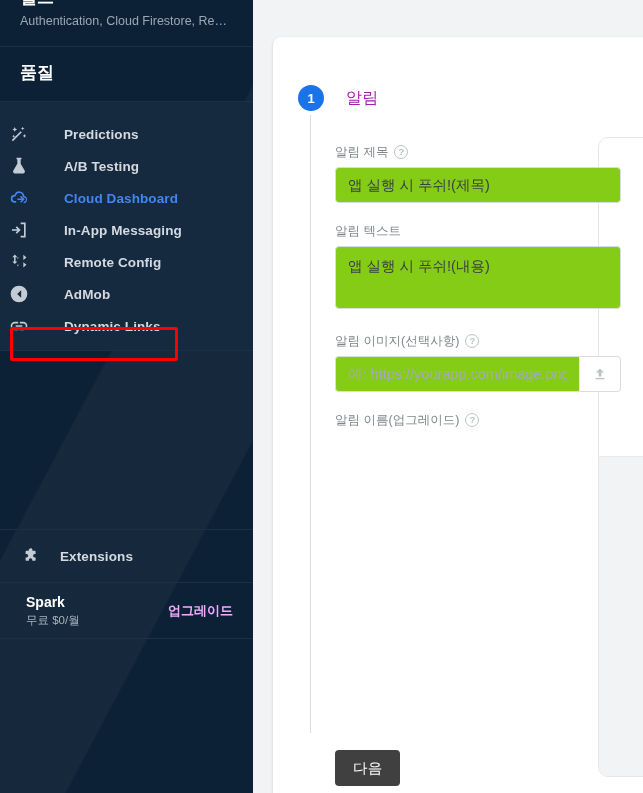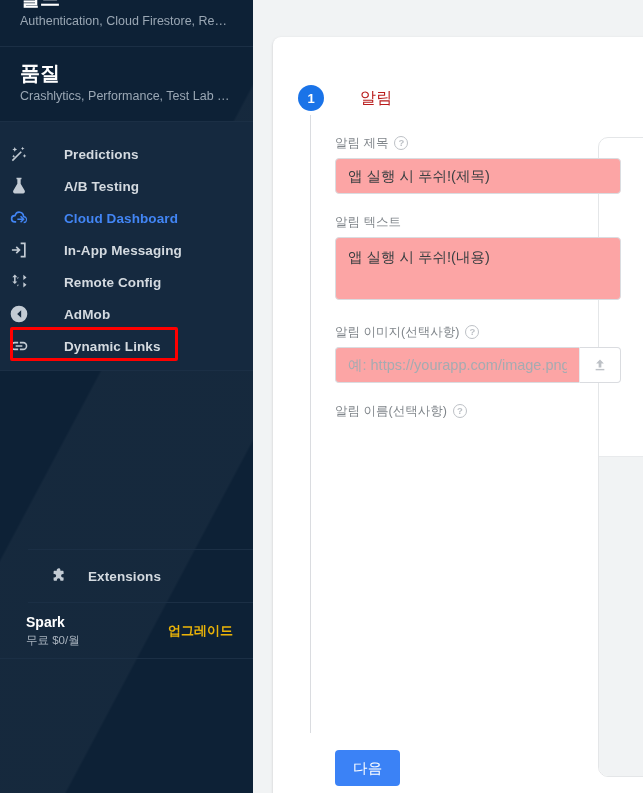--- a/index.html
+++ b/index.html
@@ -30,21 +30,21 @@
   }
   .sb-scroll { position: relative; z-index: 2; }
 
   .sb-group {
     padding: 14px 0 16px 0;
     border-bottom: 1px solid #1b2f45;
     position: relative;
   }
   .sb-group.partial { padding-top: 0; margin-top: -14px; }
   .sb-group-title {
-    font-size: 20px;
+    font-size: 17px;
     font-weight: 700;
     color: #ffffff;
     padding: 0 20px;
     letter-spacing: .1px;
     line-height: 24px;
   }
   .sb-group-sub {
     font-size: 12.5px;
     color: #9aa7b4;
     padding: 3px 20px 0 20px;
@@ -101,38 +101,37 @@
 
   .sb-filler { height: 178px; }
 
   .sb-ext {
     border-top: 1px solid #1b2f45;
     border-bottom: 1px solid #1b2f45;
     height: 54px;
     display: flex; align-items: center;
     padding: 0 20px;
     cursor: pointer;
-    margin-left: 28px;
   }
   .sb-ext .ic { width: 22px; height: 22px; margin-right: 18px; color: #c3cbd4; display:flex;align-items:center;justify-content:center;}
   .sb-ext .ic svg { width:20px;height:20px;fill:currentColor;display:block;}
   .sb-ext .nav-label { font-size: 13.5px; }
 
   .sb-plan {
     height: 56px;
     display: flex; align-items: center;
     padding: 0 26px;
     border-bottom: 1px solid #1b2f45;
     position: relative;
   }
   .plan-name { font-size: 14px; font-weight: 700; color: #ffffff; line-height: 17px;}
   .plan-price { font-size: 11.5px; color: #aab4bf; line-height: 16px; margin-top:1px; }
   .plan-upgrade {
     position: absolute; right: 20px; top: 50%; transform: translateY(-50%);
-    font-size: 13px; font-weight: 700; color: #eab308; cursor: pointer;
+    font-size: 13px; font-weight: 700; color: #f0abfc; cursor: pointer;
     white-space: nowrap;
   }
   .sb-tail { height: 14px; }
 
   
   .main {
     position: relative;
     flex: 1 1 auto;
     height: 793px;
     background: #f1f3f4;
@@ -175,36 +174,36 @@
   .step-badge {
     width: 26px; height: 26px;
     border-radius: 50%;
     background: #1a73e8;
     color: #ffffff;
     font-size: 13px; font-weight: 700;
     display: flex; align-items: center; justify-content: center;
     flex: 0 0 26px;
   }
   .step-title {
-    margin-left: 36px;
+    margin-left: 22px;
     font-size: 16px;
-    color: #b91c1c;
+    color: #a21caf;
     font-weight: 400;
     letter-spacing: .2px;
   }
   .step-line {
     position: absolute;
     left: 37px; top: 78px;
     width: 1px; height: 618px;
     background: #dadce0;
   }
 
   .form {
     position: absolute;
-    left: 62px; top: 98px;
+    left: 62px; top: 107px;
     width: 286px;
   }
   .field { margin-bottom: 20px; }
   .field-label {
     display: flex; align-items: center;
     font-size: 12.5px;
     color: #80868b;
     margin-bottom: 7px;
     line-height: 16px;
   }
@@ -218,21 +217,21 @@
     font-size: 9.5px;
     font-weight: 700;
     line-height: 1;
     flex: 0 0 14px;
   }
   .input {
     width: 100%;
     height: 36px;
     border: 1px solid #dadce0;
     border-radius: 4px;
-    background: #fca5a5;
+    background: #84cc16;
     font-family: inherit;
     font-size: 14.5px;
     color: #3c4043;
     padding: 0 12px;
     outline: none;
   }
   .input::placeholder { color: #a5abb1; }
   textarea.input {
     height: 63px;
     padding: 9px 12px;
@@ -259,21 +258,21 @@
     flex: 0 0 42px;
   }
   .upload-btn svg { width: 18px; height: 18px; fill: #bdc1c6; display:block;}
 
   .next-btn {
     position: absolute;
     left: 62px; top: 713px;
     min-width: 62px;
     height: 36px;
     padding: 0 18px;
-    background: #3b82f6;
+    background: #404040;
     color: #fff;
     border: none;
     border-radius: 4px;
     font-family: inherit;
     font-size: 14.5px;
     font-weight: 500;
     cursor: pointer;
     letter-spacing: .2px;
   }
 </style>
@@ -285,21 +284,20 @@
   <nav class="sidebar">
     <div class="sb-scroll">
 
       <div class="sb-group partial">
         <div class="sb-group-title">빌드</div>
         <div class="sb-group-sub">Authentication, Cloud Firestore, Rea…</div>
       </div>
 
       <div class="sb-group">
         <div class="sb-group-title">품질</div>
-        <div class="sb-group-sub">Crashlytics, Performance, Test Lab …</div>
       </div>
 
 
       <div class="sb-section-growth">
 
         <div class="nav-item">
           <span class="ic">
             <svg viewBox="0 0 24 24">
                 <path d="M3.3 19.3 14 8.6l1.4 1.4L4.7 20.7zM6.9 3.6l.9 2 2 .9-2 .9-.9 2-.9-2-2-.9 2-.9zM16.4 3.2l.7 1.5 1.5.7-1.5.7-.7 1.5-.7-1.5-1.5-.7 1.5-.7zM5.6 12.8l.6 1.2 1.2.6-1.2.6-.6 1.2-.6-1.2-1.2-.6 1.2-.6zM18.6 12.1l.7 1.5 1.5.7-1.5.7-.7 1.5-.7-1.5-1.5-.7 1.5-.7z"></path>
               </svg>
@@ -433,21 +431,21 @@
               <svg viewBox="0 0 24 24">
                 <path d="M12 4.5 6.8 10h3.4v5.2h3.6V10h3.4z"></path>
                 <path d="M6.2 17.2h11.6v1.9H6.2z"></path>
               </svg>
             </div>
           </div>
         </div>
 
         <div class="field">
           <div class="field-label">
-            <span>알림 이름(선택사항)</span>
+            <span>알림 이름(업그레이드)</span>
             <span class="help-icon">?</span>
           </div>
         </div>
       </form>
 
       <button class="next-btn">다음</button>
     </section>
   </main>
 </div>
 

